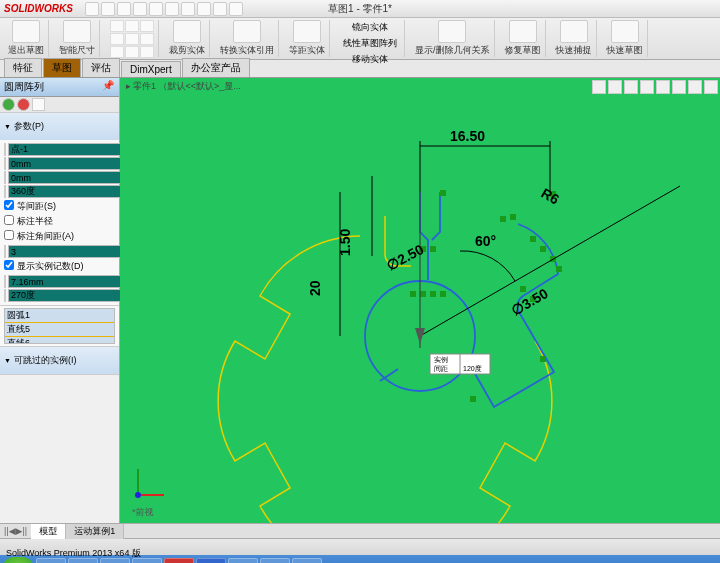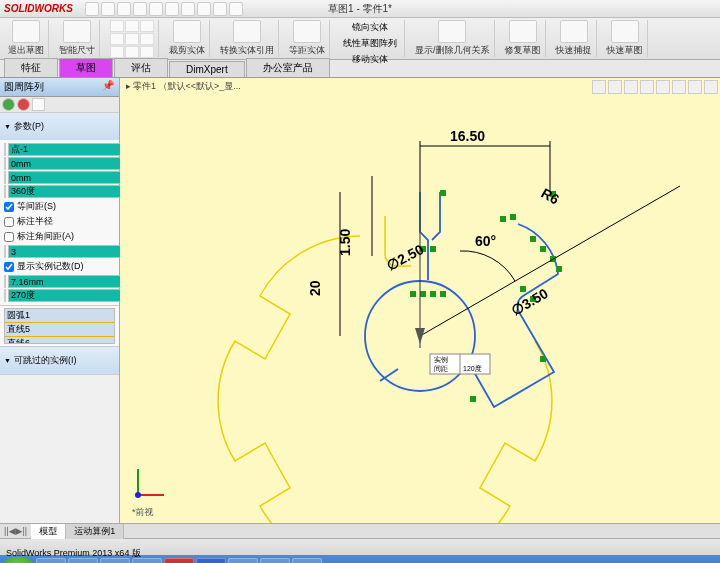--- a/index.html
+++ b/index.html
@@ -17,45 +17,45 @@
 .ribbon-group { display: flex; flex-direction: column; align-items: center; padding: 0 4px; border-right: 1px solid #ccc; }
 .ribbon-big { width: 28px; height: 26px; background: #f8f8f8; border: 1px solid #ccc; border-radius: 2px; margin-bottom: 1px; }
 .ribbon-label { font-size: 9px; color: #333; white-space: nowrap; }
 .ribbon-small-grid { display: grid; grid-template-columns: repeat(3, 14px); gap: 1px; }
 .ribbon-small { width: 14px; height: 12px; background: #fafafa; border: 1px solid #ddd; }
 .ribbon-text-btn { display: flex; gap: 2px; font-size: 9px; padding: 1px 3px; }
 .ribbon-col { display: flex; flex-direction: column; gap: 1px; }
 
 
 .tabs { height: 18px; background: #e8e8e8; display: flex; align-items: flex-end; padding-left: 4px; border-bottom: 1px solid #999; }
-.tab { padding: 2px 16px; font-size: 10px; background: #ddd; border: 1px solid #aaa; border-bottom: none; margin-right: 1px; }
-.tab.active { background: #d946ef; }
+.tab { padding: 2px 8px; font-size: 10px; background: #ddd; border: 1px solid #aaa; border-bottom: none; margin-right: 1px; }
+.tab.active { background: #a16207; }
 
 
 .main { display: flex; height: 445px; }
 .left-panel { width: 120px; background: #f0f0f0; border-right: 1px solid #aaa; display: flex; flex-direction: column; font-size: 9px; }
 .pm-header { background: linear-gradient(#d0e4f5,#a8c8e8); padding: 2px 4px; font-size: 10px; display: flex; justify-content: space-between; border-bottom: 1px solid #999; }
 .pm-toolbar { height: 16px; display: flex; gap: 2px; padding: 1px 2px; background: #e8e8e8; border-bottom: 1px solid #ccc; }
 .pm-tool { width: 13px; height: 13px; background: #fafafa; border: 1px solid #ccc; }
 .pm-tool.ok { background: #4a4; border-radius: 50%; }
 .pm-tool.cancel { background: #d44; border-radius: 50%; }
 .pm-section { border-bottom: 1px solid #ccc; }
 .pm-section-hdr { background: linear-gradient(#e0ecf8,#c8dcf0); padding: 7px 4px; font-size: 9px; display: flex; align-items: center; }
 .pm-section-hdr::before { content: "▼"; font-size: 7px; margin-right: 3px; }
 .pm-body { padding: 2px 4px; background: #f8f8f8; }
 .pm-row { display: flex; align-items: center; gap: 2px; margin: 1px 0; }
-.pm-input { flex: 1; height: 13px; border: 1px solid #bbb; background: #14b8a6; padding: 0 2px; font-size: 9px; }
+.pm-input { flex: 1; height: 13px; border: 1px solid #bbb; background: #0f766e; padding: 0 2px; font-size: 9px; }
 .pm-icon { width: 13px; height: 13px; background: #eee; border: 1px solid #ccc; }
-.pm-check { display: flex; align-items: center; gap: 3px; margin: 2px 0; }
+.pm-check { display: flex; gap: 3px; margin: 2px 0; }
 .pm-check input { width: 10px; height: 10px; }
 .pm-list { height: 36px; border: 1px solid #bbb; background: #eab308; overflow: auto; font-size: 9px; }
 .pm-list div { padding: 0 2px; background: #cde; margin-bottom: 1px; }
 
 
-.canvas-wrap { flex: 1; position: relative; background: #fef9c3; }
+.canvas-wrap { flex: 1; position: relative; background: #22c55e; }
 .canvas-bar { position: absolute; top: 0; right: 0; display: flex; gap: 2px; padding: 2px; }
 .canvas-bar .ib { width: 14px; height: 14px; background: #f0f0f0; border: 1px solid #ccc; }
 .breadcrumb { position: absolute; top: 2px; left: 6px; font-size: 9px; color: #444; }
 .canvas { position: absolute; inset: 18px 0 0 0; }
 .triad { position: absolute; bottom: 20px; left: 10px; }
 .footer-text { position: absolute; bottom: 4px; left: 12px; font-size: 9px; color: #555; }
 
 
 .btm-tabs { height: 15px; background: #e0e0e0; border-top: 1px solid #aaa; display: flex; font-size: 9px; align-items: center; }
 .btm-tab { padding: 1px 8px; border-right: 1px solid #bbb; background: #d5d5d5; }

